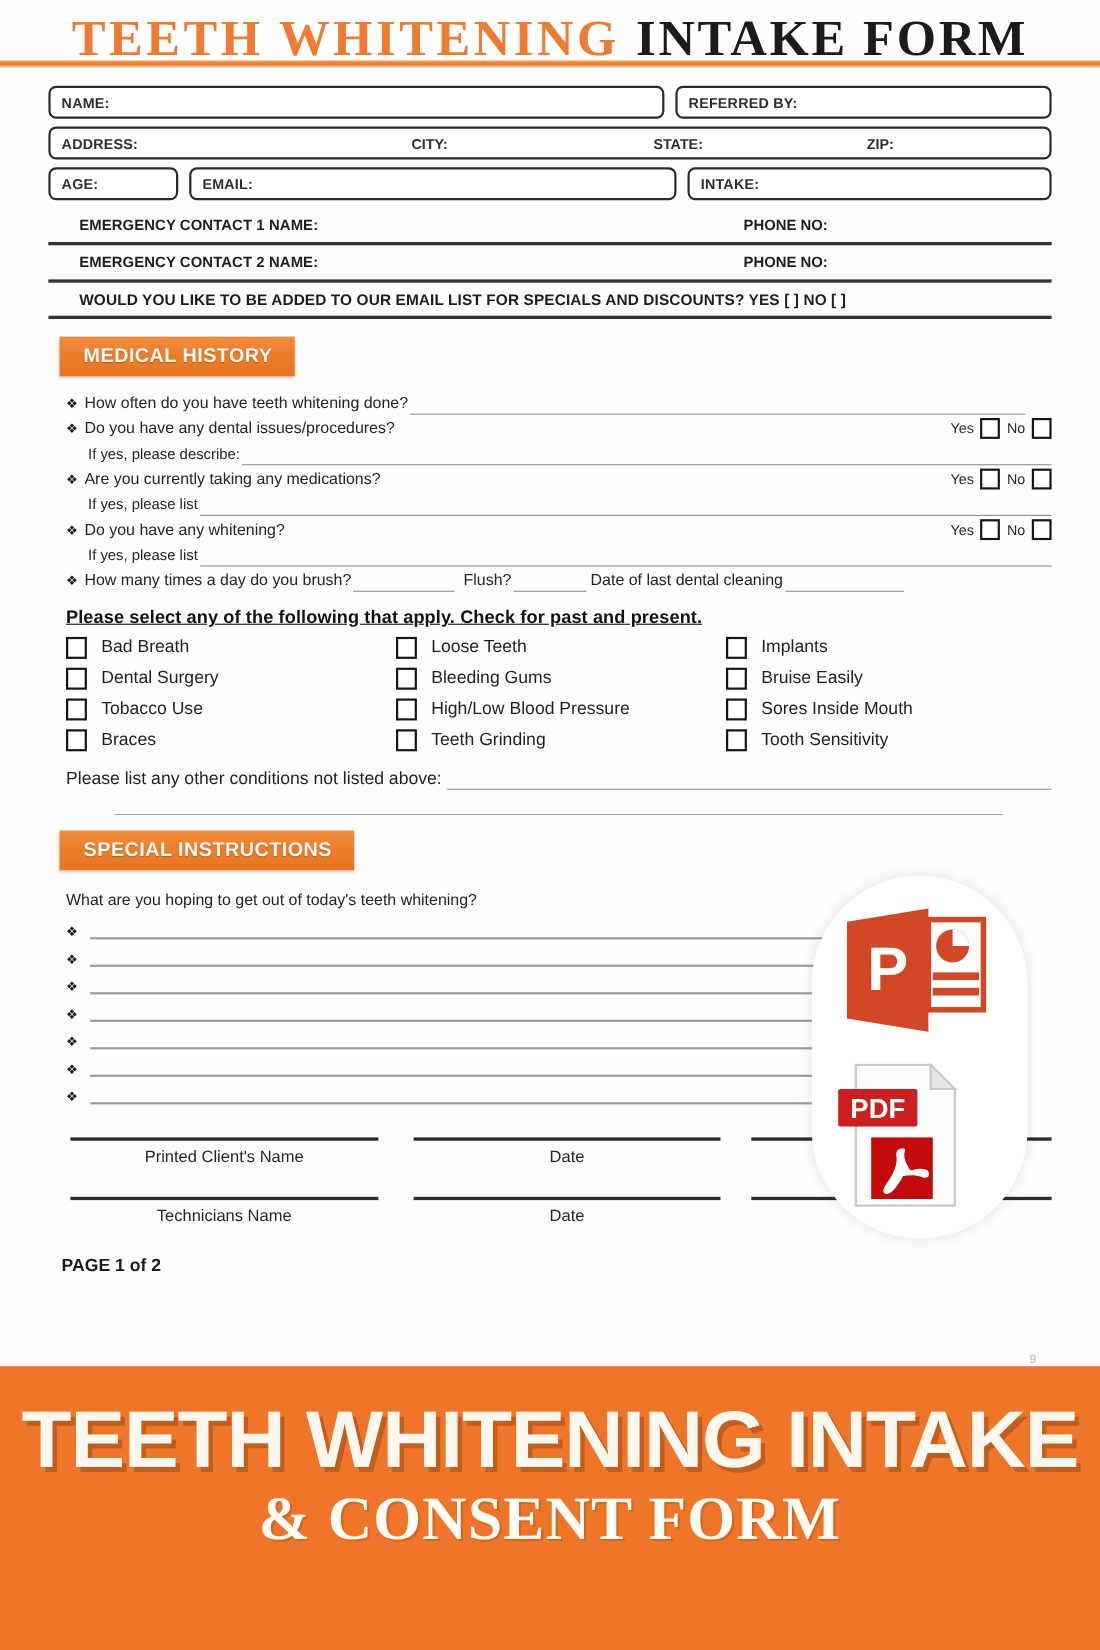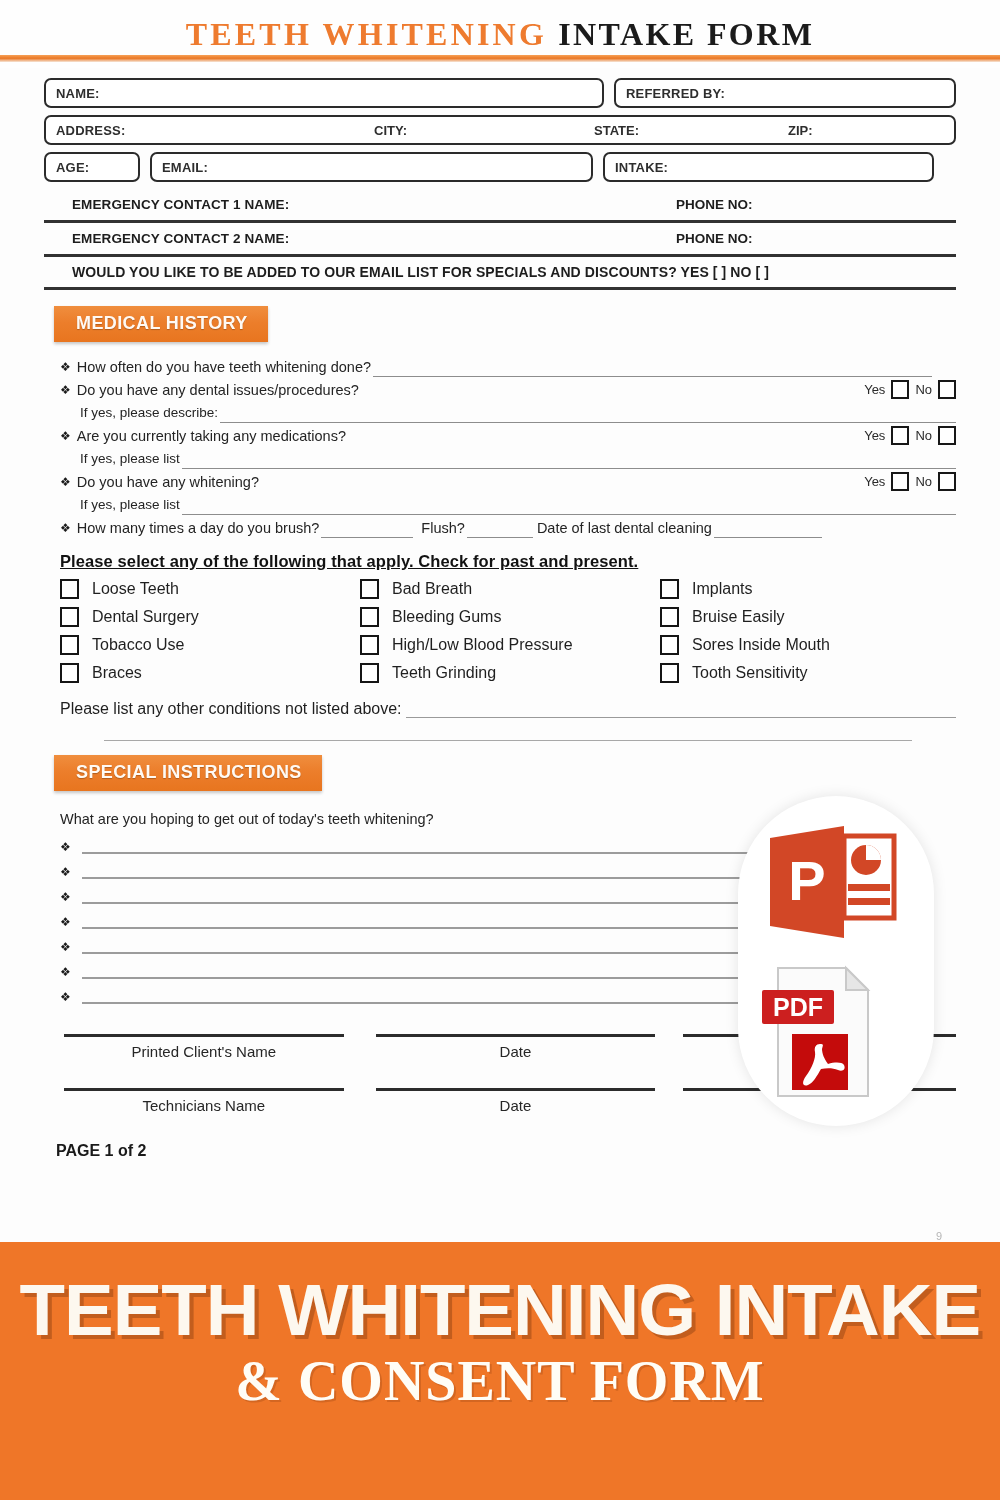--- a/index.html
+++ b/index.html
@@ -17,21 +17,21 @@
 
   
   .doc-header {
     position: relative;
     width: 1000px; height: 68px;
     background: #fefefe;
     display: flex; align-items: center; justify-content: center;
   }
   .doc-title {
     font-family: "Liberation Serif", serif;
-    font-size: 32px;
+    font-size: 46px;
     font-weight: 700;
     letter-spacing: 3.2px;
     white-space: nowrap;
   }
   .doc-title .orange { color: #ee7b2f; }
   .doc-title .black  { color: #1b1b1b; letter-spacing: 2.4px; }
   .header-rule {
     position: absolute; left: 0; top: 55px;
     width: 1000px; height: 7px;
     background: linear-gradient(to bottom, #f7a055 0%, #ea7826 48%, #f6e5d6 100%);
@@ -275,21 +275,21 @@
       <div class="fbox" style="width:912px">
         <span class="lbl">ADDRESS:</span>
         <span class="lbl2" style="left:328px">CITY:</span>
         <span class="lbl2" style="left:548px">STATE:</span>
         <span class="lbl2" style="left:742px">ZIP:</span>
       </div>
     </div>
 
     
     <div class="box-row">
-      <div class="fbox" style="width:96px">
+      <div class="fbox" style="width:118px">
         <span class="lbl">AGE:</span>
       </div>
       <div class="fbox" style="width:443px">
         <span class="lbl">EMAIL:</span>
       </div>
       <div class="fbox" style="width:331px">
         <span class="lbl">INTAKE:</span>
       </div>
     </div>
 
@@ -371,25 +371,25 @@
         <span class="qtext" style="margin-left:4px">Date of last dental cleaning</span>
         <span class="fillline w-end"></span>
       </div>
     </div>
 
     
     <div class="sel-title">Please select any of the following that apply. Check for past and present.</div>
     <div class="grid">
       <div class="gitem">
           <span class="cbx2"></span>
+          <span class="gl">Bad Breath</span>
+        </div>
+      <div class="gitem">
+          <span class="cbx2"></span>
           <span class="gl">Loose Teeth</span>
-        </div>
-      <div class="gitem">
-          <span class="cbx2"></span>
-          <span class="gl">Bad Breath</span>
         </div>
       <div class="gitem">
           <span class="cbx2"></span>
           <span class="gl">Implants</span>
         </div>
 
       <div class="gitem">
           <span class="cbx2"></span>
           <span class="gl">Dental Surgery</span>
         </div>

